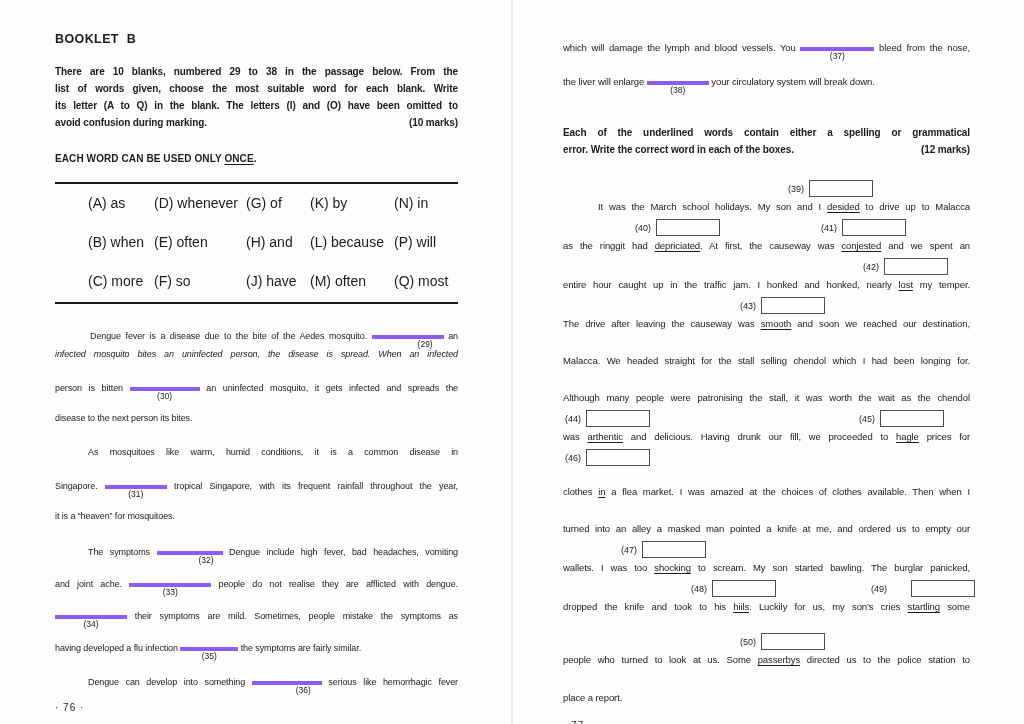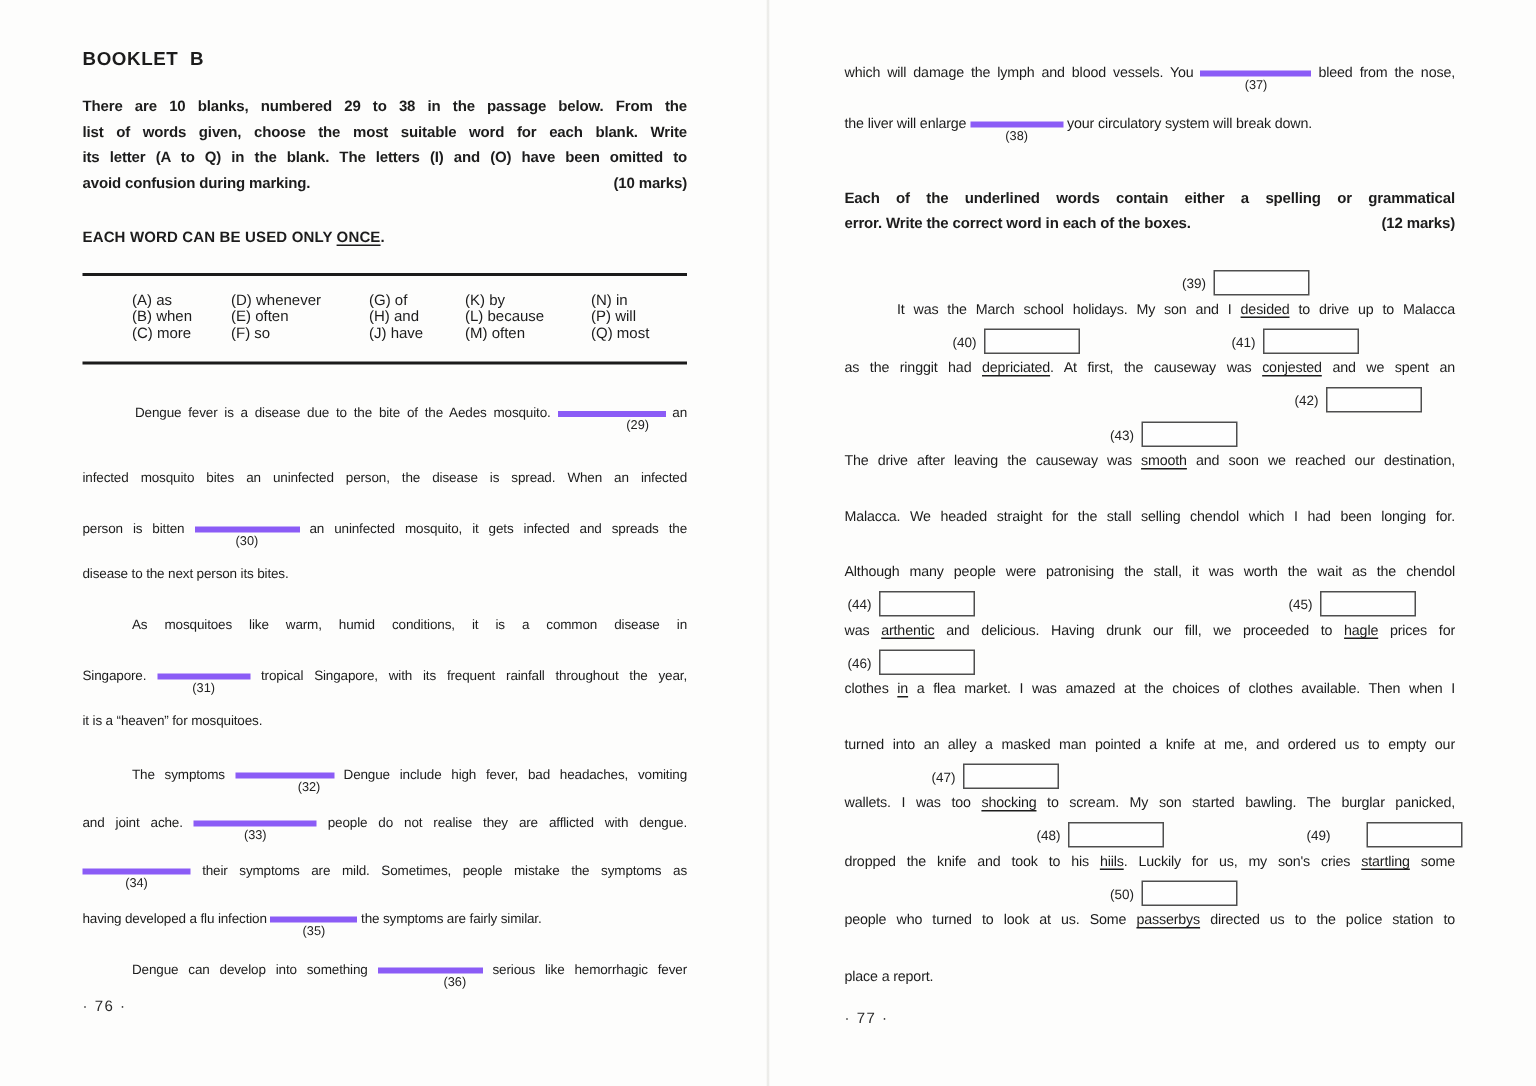--- a/index.html
+++ b/index.html
@@ -12,22 +12,22 @@
   .page.right{left:563px;top:38px;width:407px;}
   .title{font-size:12.5px;font-weight:bold;letter-spacing:.4px;margin:0;line-height:15px;}
   .ins-block{margin-top:16px;}
   .r-ins{margin-top:36px;}
   .ins{font-size:10px;font-weight:bold;line-height:17px;height:17px;letter-spacing:-.1px;}
   .just{text-align:justify;text-align-last:justify;}
   .split{display:flex;justify-content:space-between;}
   .note{margin-top:22px;font-size:10px;font-weight:bold;letter-spacing:.1px;}
   .note .uw{text-decoration:underline;text-underline-offset:2px;}
   .wordtable{margin-top:18px;border-top:2.5px solid #1b1b1b;border-bottom:2.5px solid #1b1b1b;
-             display:grid;grid-template-columns:66px 92px 64px 84px 1fr;row-gap:0;
-             padding:11px 4px 13px 33px;font-size:10px;}
+             display:grid;grid-template-columns:66px 92px 64px 84px 1fr;row-gap:23px;
+             padding:11px 4px 13px 33px;font-size:14px;}
   .wcell{white-space:nowrap;}
   .pline{position:relative;line-height:16px;height:16px;letter-spacing:-.1px;}
   .page.left .pline{font-size:9px;}
   .page.right .pline{font-size:9.5px;}
   .uw{text-decoration:underline;text-underline-offset:2px;}
   .blank{display:inline-block;position:relative;height:9px;border-bottom:4px solid #8b5cf6;}
   .bnum{position:absolute;top:10px;left:50%;transform:translateX(-50%);
         font-size:8.5px;letter-spacing:0;color:#222;}
   .boxrow{position:relative;height:20px;}
   .boxitem{position:absolute;top:1px;display:inline-flex;align-items:center;gap:5px;}
@@ -69,21 +69,21 @@
         <span class="wcell">(P) will</span>
         <span class="wcell">(C) more</span>
         <span class="wcell">(F) so</span>
         <span class="wcell">(J) have</span>
         <span class="wcell">(M) often</span>
         <span class="wcell">(Q) most</span>
       </div>
 
     <div class="passage" id="left-passage">
         <div class="pline just" style="margin-top: 22px; text-indent: 35px;">Dengue fever is a disease due to the bite of the Aedes mosquito. <span class="blank" style="width: 72px;"><span class="bnum">(29)</span></span> an</div>
-        <div class="pline just" style="margin-top: 29px;">infected mosquito bites an uninfected person, the disease is spread. When an infected</div>
+        <div class="pline just" style="margin-top: 4px; font-style: italic;">infected mosquito bites an uninfected person, the disease is spread. When an infected</div>
         <div class="pline just" style="margin-top: 16px;">person is bitten <span class="blank" style="width: 70px;"><span class="bnum">(30)</span></span> an uninfected mosquito, it gets infected and spreads the</div>
         <div class="pline" style="margin-top: 16px;">disease to the next person its bites.</div>
         <div class="pline just" style="margin-top: 18px; text-indent: 33px;">As mosquitoes like warm, humid conditions, it is a common disease in</div>
         <div class="pline just" style="margin-top: 16px;">Singapore. <span class="blank" style="width: 62px;"><span class="bnum">(31)</span></span> tropical Singapore, with its frequent rainfall throughout the year,</div>
         <div class="pline" style="margin-top: 16px;">it is a “heaven” for mosquitoes.</div>
         <div class="pline just" style="margin-top: 18px; text-indent: 33px;">The symptoms <span class="blank" style="width: 66px;"><span class="bnum">(32)</span></span> Dengue include high fever, bad headaches, vomiting</div>
         <div class="pline just" style="margin-top: 16px;">and joint ache. <span class="blank" style="width: 82px;"><span class="bnum">(33)</span></span> people do not realise they are afflicted with dengue.</div>
         <div class="pline just" style="margin-top: 16px;"><span class="blank" style="width: 72px;"><span class="bnum">(34)</span></span> their symptoms are mild. Sometimes, people mistake the symptoms as</div>
         <div class="pline" style="margin-top: 16px;">having developed a flu infection <span class="blank" style="width: 58px;"><span class="bnum">(35)</span></span> the symptoms are fairly similar.</div>
         <div class="pline just" style="margin-top: 18px; text-indent: 33px;">Dengue can develop into something <span class="blank" style="width: 70px;"><span class="bnum">(36)</span></span> serious like hemorrhagic fever</div>
@@ -124,20 +124,21 @@
             <span class="bx"></span>
           </span>
         </div>
         <div class="pline just" style="margin-top: 0px;">as the ringgit had <span class="uw">depriciated</span>. At first, the causeway was <span class="uw">conjested</span> and we spent an</div>
         <div class="boxrow" style="margin-top: 3px;">
           <span class="boxitem" style="left: 300px;">
             <span class="bxlabel">(42)</span>
             <span class="bx"></span>
           </span>
         </div>
+        <div class="pline just" style="margin-top: 0px;">entire hour caught up in the traffic jam. I honked and honked, nearly <span class="uw">lost</span> my temper.</div>
         <div class="boxrow" style="margin-top: 3px;">
           <span class="boxitem" style="left: 177px;">
             <span class="bxlabel">(43)</span>
             <span class="bx"></span>
           </span>
         </div>
         <div class="pline just" style="margin-top: 0px;">The drive after leaving the causeway was <span class="uw">smooth</span> and soon we reached our destination,</div>
         <div class="pline just" style="margin-top: 21px;">Malacca. We headed straight for the stall selling chendol which I had been longing for.</div>
         <div class="pline just" style="margin-top: 21px;">Although many people were patronising the stall, it was worth the wait as the chendol</div>
         <div class="boxrow" style="margin-top: 3px;">
@@ -150,41 +151,41 @@
             <span class="bx"></span>
           </span>
         </div>
         <div class="pline just" style="margin-top: 0px;">was <span class="uw">arthentic</span> and delicious. Having drunk our fill, we proceeded to <span class="uw">hagle</span> prices for</div>
         <div class="boxrow" style="margin-top: 3px;">
           <span class="boxitem" style="left: 2px;">
             <span class="bxlabel">(46)</span>
             <span class="bx"></span>
           </span>
         </div>
-        <div class="pline just" style="margin-top: 0px;">clothes <span class="uw">in</span> a flea market. I was amazed at the choices of clothes available. Then when I</div>
+        <div class="pline just" style="margin-top: 16px;">clothes <span class="uw">in</span> a flea market. I was amazed at the choices of clothes available. Then when I</div>
         <div class="pline just" style="margin-top: 21px;">turned into an alley a masked man pointed a knife at me, and ordered us to empty our</div>
         <div class="boxrow" style="margin-top: 3px;">
           <span class="boxitem" style="left: 58px;">
             <span class="bxlabel">(47)</span>
             <span class="bx"></span>
           </span>
         </div>
         <div class="pline just" style="margin-top: 0px;">wallets. I was too <span class="uw">shocking</span> to scream. My son started bawling. The burglar panicked,</div>
         <div class="boxrow" style="margin-top: 3px;">
           <span class="boxitem" style="left: 128px; text-align: center;">
             <span class="bxlabel">(48)</span>
             <span class="bx"></span>
           </span>
           <span class="boxitem" style="left: 308px; gap: 24px;">
             <span class="bxlabel">(49)</span>
             <span class="bx"></span>
           </span>
         </div>
         <div class="pline just" style="margin-top: 0px;">dropped the knife and took to his <span class="uw">hiils</span>. Luckily for us, my son's cries <span class="uw">startling</span> some</div>
-        <div class="boxrow" style="margin-top: 3px;">
+        <div class="boxrow" style="margin-top: 17px;">
           <span class="boxitem" style="left: 177px;">
             <span class="bxlabel">(50)</span>
             <span class="bx"></span>
           </span>
         </div>
         <div class="pline just" style="margin-top: 0px;">people who turned to look at us. Some <span class="uw">passerbys</span> directed us to the police station to</div>
         <div class="pline" style="margin-top: 22px;">place a report.</div>
       </div>
 
     <div class="pagenum">· 77 ·</div>

